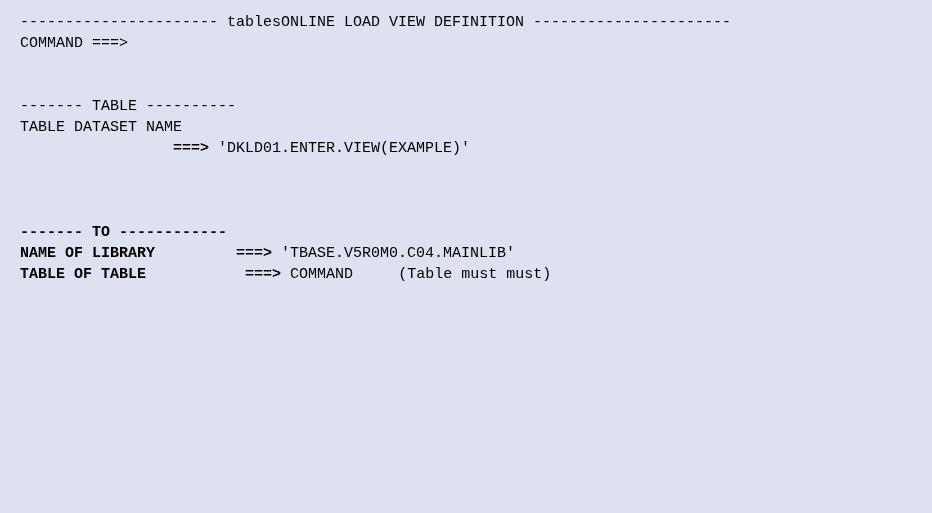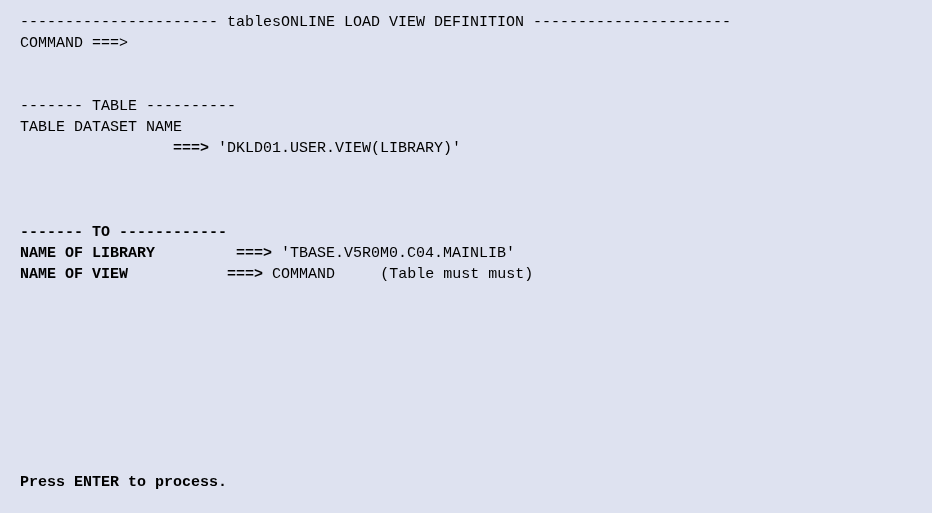--- a/index.html
+++ b/index.html
@@ -41,23 +41,22 @@
   </style>
 </head>
 <body>
 
 <div class="line">---------------------- tablesONLINE LOAD VIEW DEFINITION ----------------------</div>
 <div class="line"><span>COMMAND ===&gt;</span> <input class="input-field" size="60" value="" style=""></div>
 <div class="line"></div>
 <div class="line"></div>
 <div class="line">------- TABLE ----------</div>
 <div class="line">TABLE DATASET NAME</div>
-<div class="line">                 <span class="bold">===&gt;</span> <span>'DKLD01.USER.VIEW(LIBRARY)'</span></div>
+<div class="line">                 <span class="bold">===&gt;</span> <span>'DKLD01.ENTER.VIEW(EXAMPLE)'</span></div>
 <div class="line"></div>
 <div class="line"></div>
 <div class="line"></div>
 <div class="line bold">------- TO ------------</div>
 <div class="line"><span class="bold">NAME OF LIBRARY</span>         <span class="bold">===&gt;</span> <span>'TBASE.V5R0M0.C04.MAINLIB'</span></div>
-<div class="line"><span class="bold">NAME OF VIEW</span>           <span class="bold">===&gt;</span> <span>COMMAND</span>     <span>(Table must must)</span></div>
+<div class="line"><span class="bold">TABLE OF TABLE</span>           <span class="bold">===&gt;</span> <span>COMMAND</span>     <span>(Table must must)</span></div>
 
 <div class="footer">
-  <div class="line bold">Press ENTER to process.</div>
 </div>
 
 </body></html>

